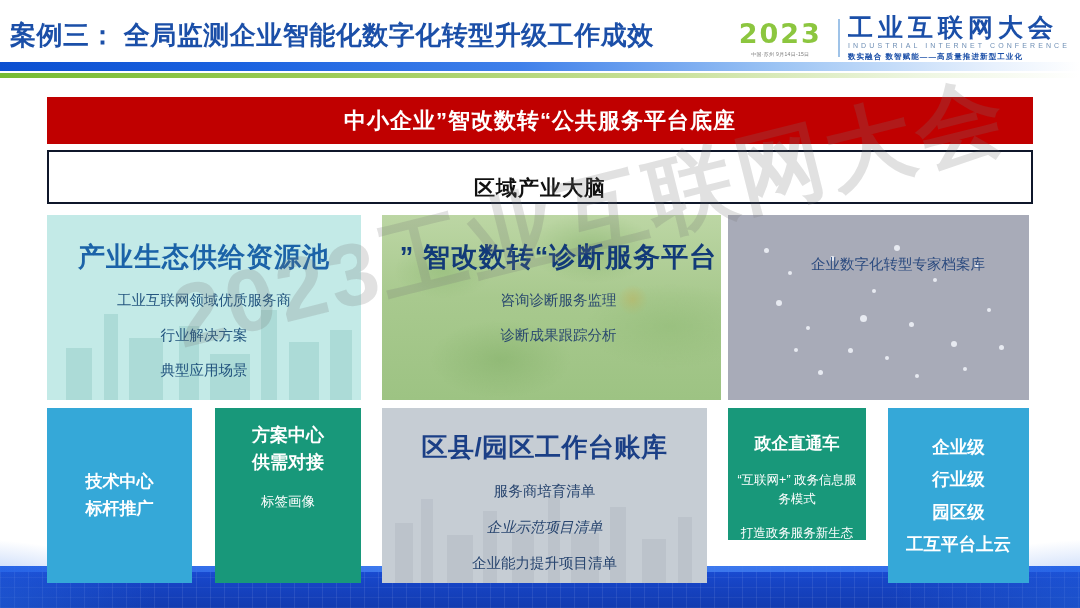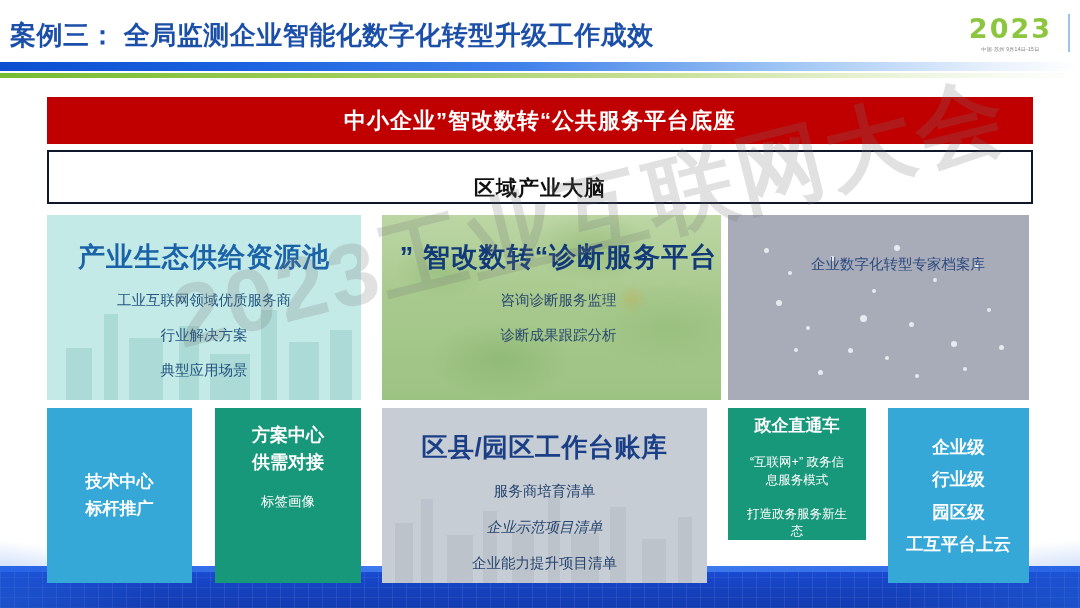--- a/index.html
+++ b/index.html
@@ -143,21 +143,21 @@
   #card-plan .c-title{color:#ffffff;font-size:18px;line-height:1.5;text-align:center;}
   #card-plan .c-sub{color:#ffffff;font-size:13.5px;margin-top:17px;}
   #card-plan .c-note{color:#ffffff;font-size:12.5px;margin-top:19px;line-height:1.5;text-align:center;white-space:normal;}
 
   #card-ledger{left:382px;width:325px;height:175px;background:#c6cdd4;padding-top:22px;justify-content:flex-start;}
   #card-ledger .c-title{color:#1b3f86;font-size:26px;letter-spacing:.5px;}
   #card-ledger .c-line{color:#28456f;font-size:14.5px;margin-top:17px;}
   .cityscape{position:absolute;inset:0;z-index:1;opacity:.35;}
   .cityscape i{position:absolute;bottom:0;background:#aab3bd;display:block;}
 
-  #card-direct{left:728px;width:138px;height:132px;background:#18987a;padding:26px 19px 0;justify-content:flex-end;}
+  #card-direct{left:728px;width:138px;height:132px;background:#18987a;padding:26px 6px 0;justify-content:center;}
   #card-direct .c-title{color:#ffffff;font-size:17px;}
   #card-direct .c-note{color:#ffffff;font-size:12.5px;margin-top:16px;line-height:1.5;text-align:center;white-space:normal;}
   #card-direct .c-note2{color:#ffffff;font-size:12.5px;margin-top:16px;text-align:center;}
 
   #card-levels{left:888px;width:141px;height:175px;background:#35a8d8;}
   #card-levels .c-title{color:#ffffff;font-size:17.5px;line-height:1.85;text-align:center;}
 
   
   .watermark{
     position:absolute;left:190px;top:170px;width:720px;height:330px;z-index:50;
@@ -178,20 +178,25 @@
   <div class="hdr-title">案例三： 全局监测企业智能化数字化转型升级工作成效</div>
   <div class="hdr-rule"></div>
   <div class="hdr-rule2"></div>
 
   <div class="logo">
     <div class="logo-year">
       <div class="yr">2023</div>
       <div class="yr-sub">中国·苏州  9月14日-15日</div>
     </div>
     <div class="logo-div"></div>
+    <div class="logo-main">
+      <div class="logo-cn">工业互联网大会</div>
+      <div class="logo-en">INDUSTRIAL INTERNET CONFERENCE</div>
+      <div class="logo-sl">数实融合  数智赋能——高质量推进新型工业化</div>
+    </div>
   </div>
 
   <div class="red-banner">
     <span>中小企业”智改数转“公共服务平台底座</span>
   </div>
 
   <div class="brain-box">
     <span>区域产业大脑</span>
   </div>
 

